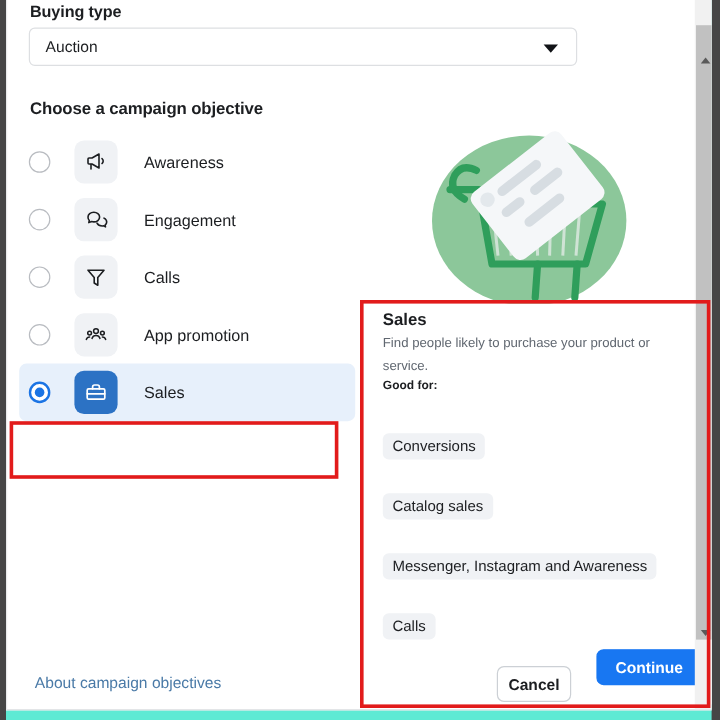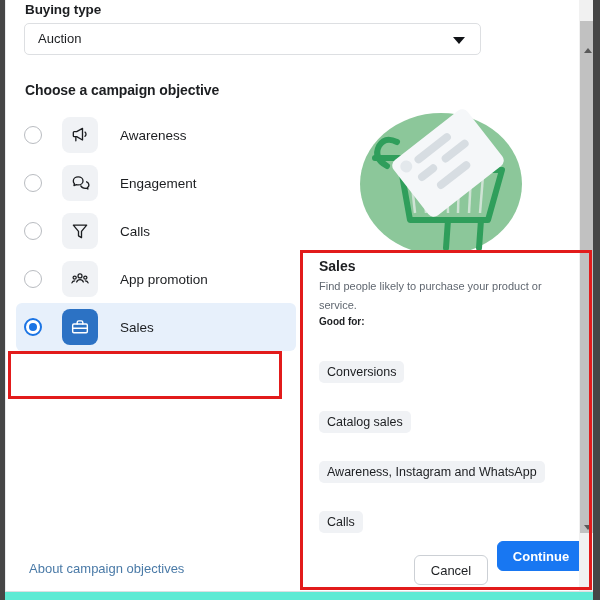--- a/index.html
+++ b/index.html
@@ -234,25 +234,25 @@
     border-radius: 6px;
     font-size: 13px;
     display: flex;
     align-items: center;
     justify-content: center;
     box-sizing: border-box;
     cursor: pointer;
   }
   #cancel-button {
     left: 105px; top: 302px;
-    width: 74px;
+    width: 62px;
     background: #ffffff;
     border: 1px solid #ccd0d5;
     color: #1c1e21;
-    font-weight: normal;
+    font-weight: bold;
   }
   #continue-button {
     left: 188px; top: 288px;
     width: 88px;
     background: #1877f2;
     border: 1px solid #1877f2;
     color: #ffffff;
     font-weight: bold;
   }
 
@@ -377,21 +377,21 @@
     </div>
 
     <div class="info-panel">
       <div class="info-title">Sales</div>
       <div class="info-desc">Find people likely to purchase your product or service.</div>
       <div class="info-goodfor">Good for:</div>
 
       <div class="chips">
         <span class="chip-row"><span class="chip">Conversions</span></span>
         <span class="chip-row"><span class="chip">Catalog sales</span></span>
-        <span class="chip-row"><span class="chip">Awareness, Instagram and WhatsApp</span></span>
+        <span class="chip-row"><span class="chip">Messenger, Instagram and Awareness</span></span>
         <span class="chip-row"><span class="chip">Calls</span></span>
       </div>
 
       <div class="btn" id="cancel-button">Cancel</div>
       <div class="btn" id="continue-button">Continue</div>
     </div>
 
     <div id="about-link">About campaign objectives</div>
 
     <div class="scrollbar-track"></div>

